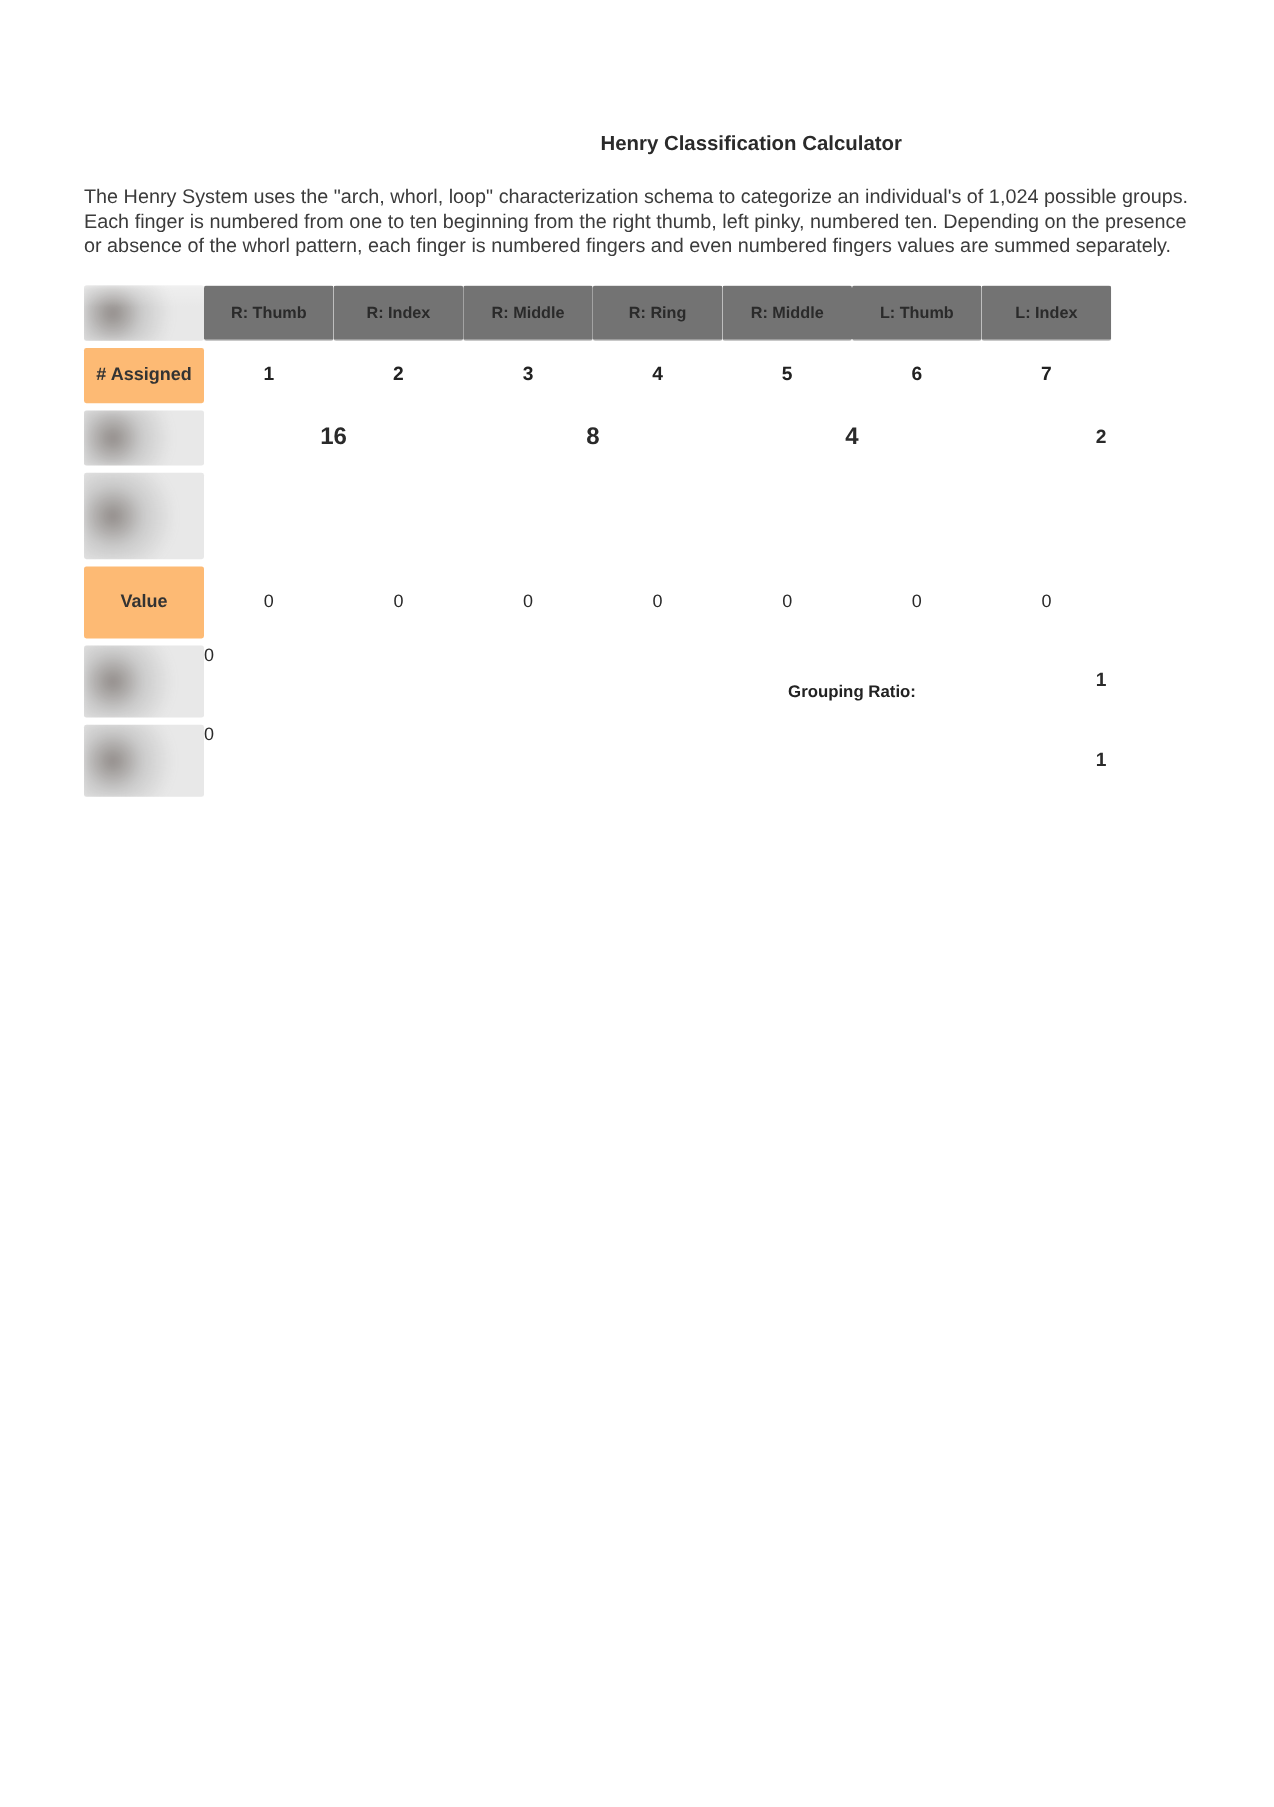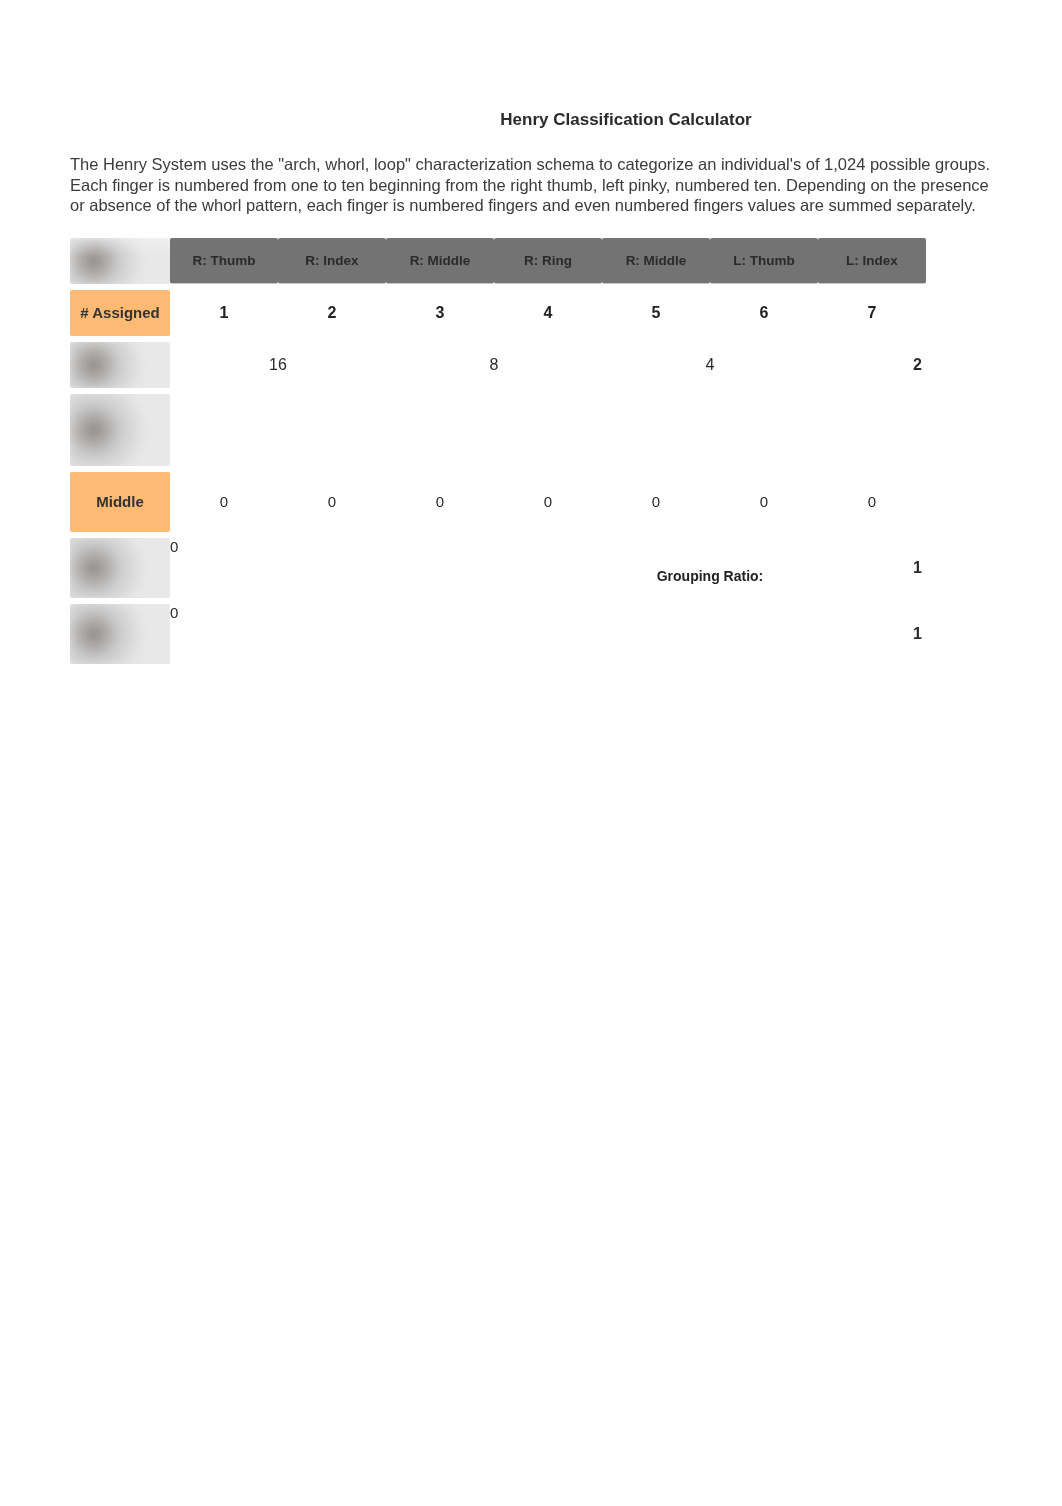--- a/index.html
+++ b/index.html
@@ -93,25 +93,25 @@
       font-weight: 700;
       color: #222;
       display: flex;
       align-items: center;
       justify-content: center;
       font-size: 16px;
     }
     .weight-pair {
       grid-column: span 2;
       background: #ffffff;
-      font-weight: 400;
-      display: flex;
-      align-items: center;
-      justify-content: center;
-      font-size: 16px;
+      font-weight: 700;
+      display: flex;
+      align-items: center;
+      justify-content: center;
+      font-size: 20px;
     }
     .weight-single {
       background: #ffffff;
       font-weight: 700;
       display: flex;
       align-items: center;
       justify-content: flex-end;
       padding-right: 4px;
       font-size: 16px;
     }
@@ -203,21 +203,21 @@
 
     <div class="row-label-cell blur-cell row-sep"></div>
     <div class="input-cell"></div>
     <div class="input-cell"></div>
     <div class="input-cell"></div>
     <div class="input-cell"></div>
     <div class="input-cell"></div>
     <div class="input-cell"></div>
     <div class="input-cell"></div>
 
-    <div class="row-label-cell row-sep">Middle</div>
+    <div class="row-label-cell row-sep">Value</div>
     <div class="value-cell">0</div>
     <div class="value-cell">0</div>
     <div class="value-cell">0</div>
     <div class="value-cell">0</div>
     <div class="value-cell">0</div>
     <div class="value-cell">0</div>
     <div class="value-cell">0</div>
 
     <div class="row-label-cell blur-cell row-sep"></div>
     <div class="sum-left-span" style="grid-column:2 / 6;">0</div>

